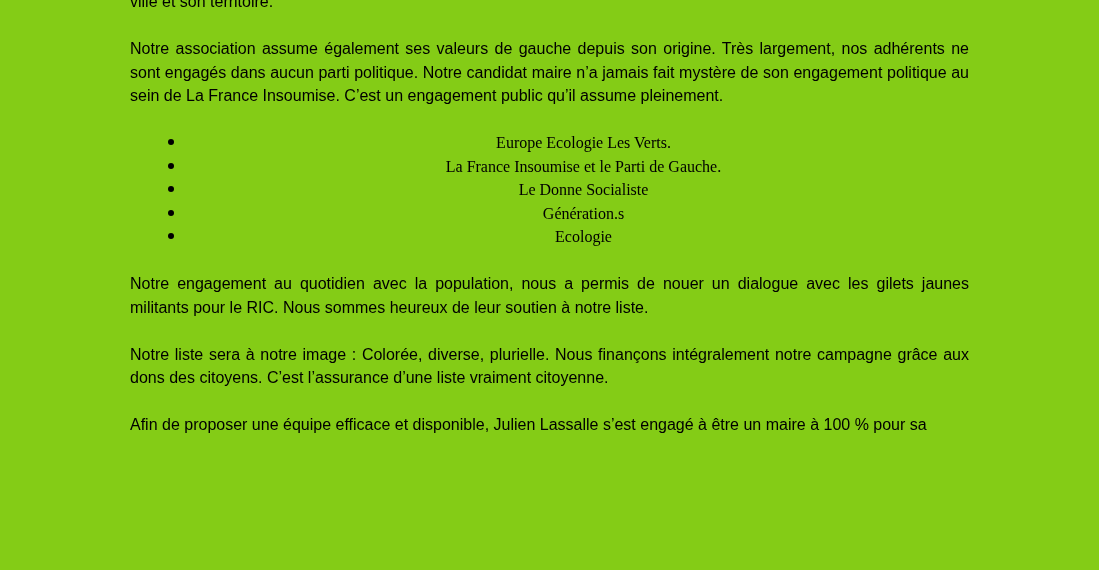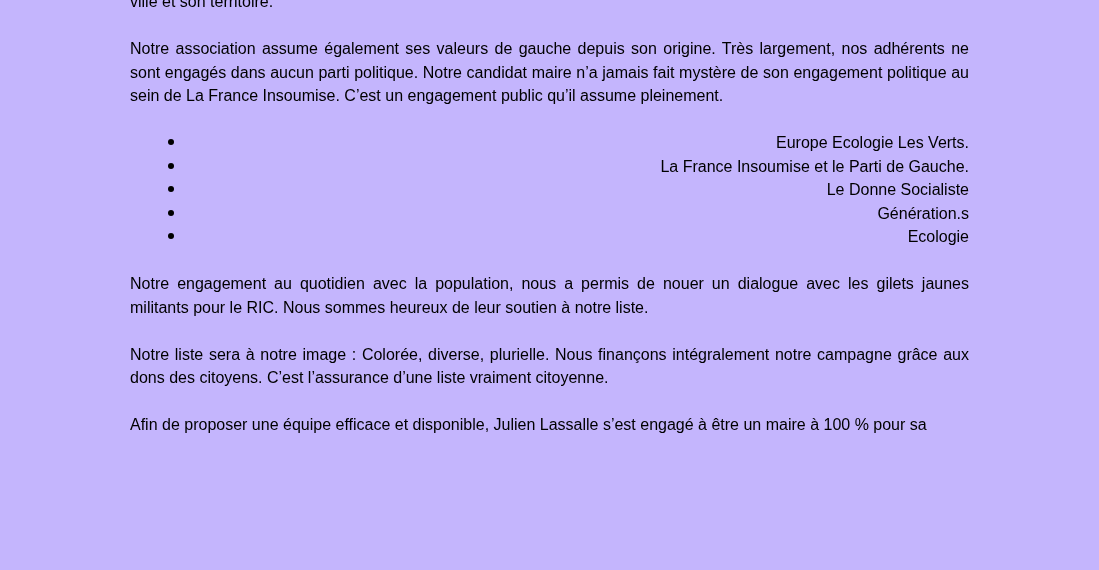--- a/index.html
+++ b/index.html
@@ -6,40 +6,41 @@
       margin: 0;
       padding: 0;
       background: #ffffff;
       font-family: "Liberation Sans", sans-serif;
     }
     .viewport {
       position: relative;
       width: 1099px;
       height: 570px;
       overflow: hidden;
-      background: #c4b5fd;
+      background: #84cc16;
     }
     .doc-page {
       position: absolute;
       left: 130px;
       top: -10px;
       width: 839px;
       color: #000000;
       font-size: 16px;
       line-height: 23.5px;
       text-align: justify;
     }
     .doc-page p {
       margin: 0 0 23.5px 0;
     }
     ul.support-list {
       margin: 0 0 23.5px 0;
       padding: 0;
       list-style: none;
-      text-align: right;
+      text-align: center;
+      font-family: Liberation Serif, serif;
     }
     ul.support-list li {
       position: relative;
       padding-left: 68px;
     }
     ul.support-list .bullet-dot {
       position: absolute;
       left: 38px;
       top: 8px;
       width: 6px;

